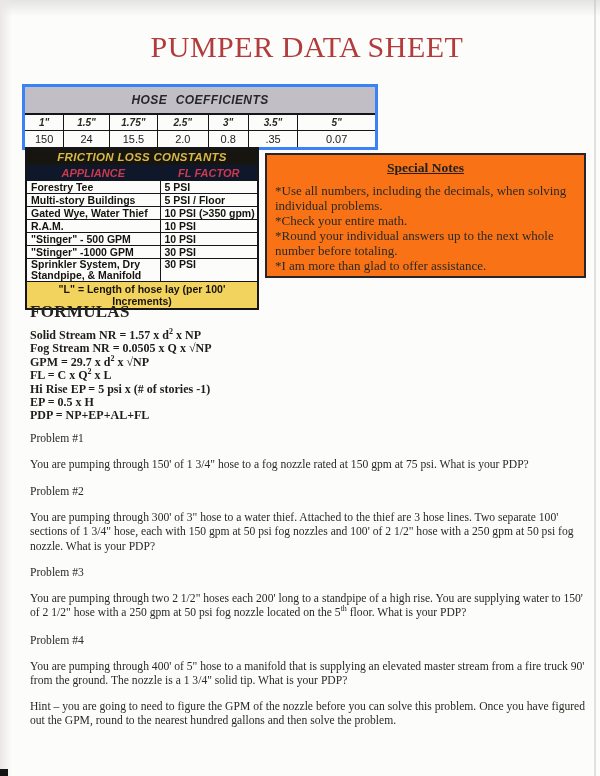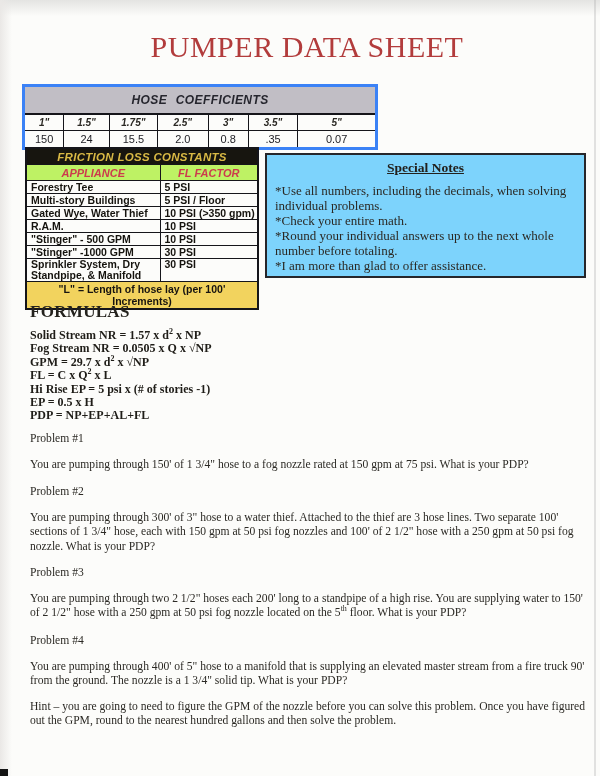--- a/index.html
+++ b/index.html
@@ -24,30 +24,30 @@
         word-spacing:5px;height:24px;color:#26262e;border-bottom:2.4px solid #15151a;letter-spacing:.4px;}
   .hose tr.h td{font-weight:bold;font-style:italic;font-size:10px;height:13px;line-height:11px;}
   .hose tr.v td{font-size:11px;height:14px;line-height:12px;color:#1c1c22;}
 
   
   .fl{position:absolute;left:25px;top:147px;width:232px;table-layout:fixed;
         border-collapse:collapse;font-family:"Liberation Sans",sans-serif;border:2.4px solid #15151a;}
   .fl td{border:1.6px solid #15151a;overflow:hidden;}
   .fl tr.fl-title td{background:#17150f;color:#d9b945;font-weight:bold;font-style:italic;
         font-size:11.5px;text-align:center;height:13px;line-height:12px;letter-spacing:.3px;}
-  .fl tr.fl-sub td{background:#bef264;color:#cc3b4d;font-weight:bold;font-style:italic;
+  .fl tr.fl-sub td{background:#0f172a;color:#cc3b4d;font-weight:bold;font-style:italic;
         font-size:11px;text-align:center;height:13px;line-height:12px;}
   .fl tr.r td{font-weight:bold;font-size:10.5px;color:#15130e;height:12px;line-height:11px;
         padding:0 2px 0 4px;}
   .fl tr.fl-foot td{background:#f2d35e;font-weight:bold;font-size:10.5px;text-align:center;
         height:13px;line-height:12px;color:#171410;}
 
   
   .notes{position:absolute;left:265px;top:153px;width:321px;height:125px;box-sizing:border-box;
-        border:2px solid #26262a;background:#7dd3fc;}
+        border:2px solid #26262a;background:#f97316;}
   .notes h3{margin:5px 0 7px;text-align:center;font-size:13.5px;text-decoration:underline;color:#22201c;}
   .notes .n{font-size:13px;line-height:15px;color:#2b2924;padding:0 8px;}
 
   
   .formulas{position:absolute;left:30px;top:302px;color:#1f1d18;}
   .formulas h2{margin:0 0 7px;font-size:17px;letter-spacing:.3px;color:#24221d;}
   .formulas .f{font-weight:bold;font-size:12px;line-height:13.4px;}
   sup{font-size:8px;line-height:0;}
 
   

